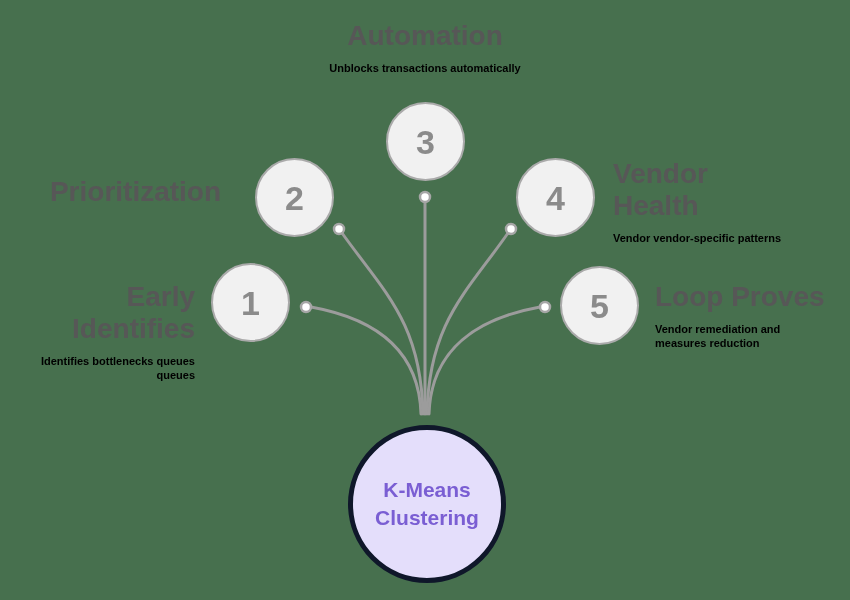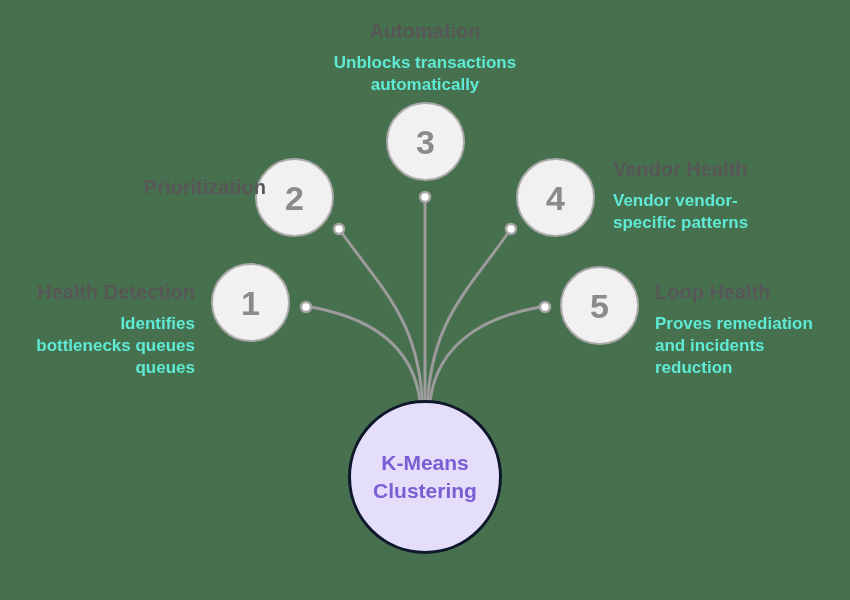--- a/index.html
+++ b/index.html
@@ -28,43 +28,43 @@
     line-height:1;
   }
   .node-1{left:211px;top:263px;}
   .node-2{left:255px;top:158px;}
   .node-3{left:386px;top:102px;}
   .node-4{left:516px;top:158px;}
   .node-5{left:560px;top:266px;}
   .label{position:absolute;}
   .label .title{
     color:#575757;
-    font-size:20px;
+    font-size:28px;
     font-weight:700;
     line-height:1.15;
     margin-bottom:9px;
   }
   .label .desc{
-    color:#5eead4;
-    font-size:17px;
+    color:#000000;
+    font-size:11px;
     font-weight:600;
     line-height:1.28;
   }
   .label-1{right:655px;top:281px;width:170px;text-align:right;}
-  .label-2{right:584px;top:176px;width:185px;text-align:right;}
+  .label-2{right:622px;top:176px;width:185px;text-align:center;}
   .label-3{left:305px;top:20px;width:240px;text-align:center;}
   .label-4{left:613px;top:158px;width:170px;text-align:left;}
   .label-5{left:655px;top:281px;width:175px;text-align:left;}
   .center-node{
     position:absolute;
-    left:348px;top:400px;
+    left:348px;top:425px;
     width:148px;height:148px;
     border-radius:50%;
     background:#e4defb;
-    border:3px solid #0f172a;
+    border:5px solid #0f172a;
     display:flex;align-items:center;justify-content:center;
   }
   .center-label{
     color:#7a5ed3;
     font-size:21px;
     font-weight:700;
     text-align:center;
     line-height:1.35;
     max-width:120px;
   }
@@ -97,36 +97,36 @@
     <span class="num">3</span>
   </div>
   <div class="node node-4">
     <span class="num">4</span>
   </div>
   <div class="node node-5">
     <span class="num">5</span>
   </div>
 
   <div class="label label-1">
-    <div class="title">Health Detection</div>
+    <div class="title">Early Identifies</div>
     <div class="desc">Identifies bottlenecks queues queues</div>
   </div>
   <div class="label label-2">
     <div class="title">Prioritization</div>
   </div>
   <div class="label label-3">
     <div class="title">Automation</div>
     <div class="desc">Unblocks transactions automatically</div>
   </div>
   <div class="label label-4">
     <div class="title">Vendor Health</div>
     <div class="desc">Vendor vendor-specific patterns</div>
   </div>
   <div class="label label-5">
-    <div class="title">Loop Health</div>
-    <div class="desc">Proves remediation and incidents reduction</div>
+    <div class="title">Loop Proves</div>
+    <div class="desc">Vendor remediation and measures reduction</div>
   </div>
 
   <div class="center-node">
     <div class="center-label">K-Means Clustering</div>
   </div>
 
 </div>
 
 </body></html>

